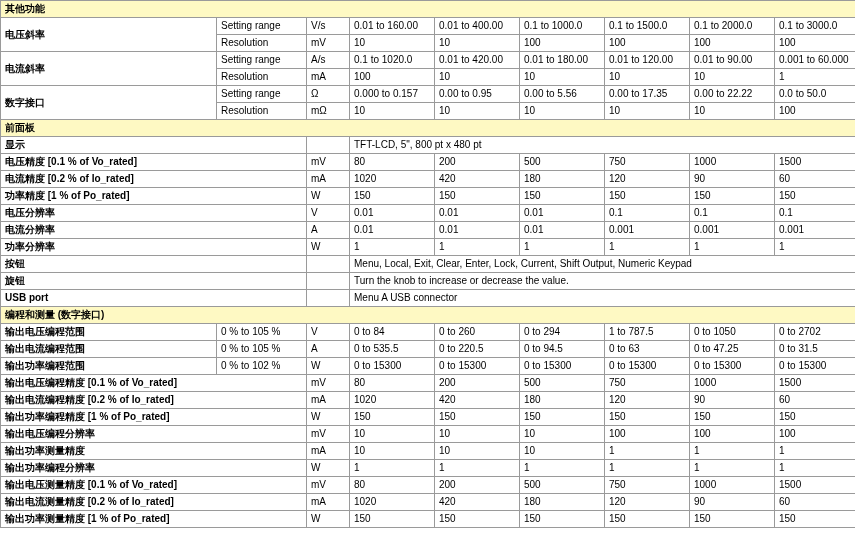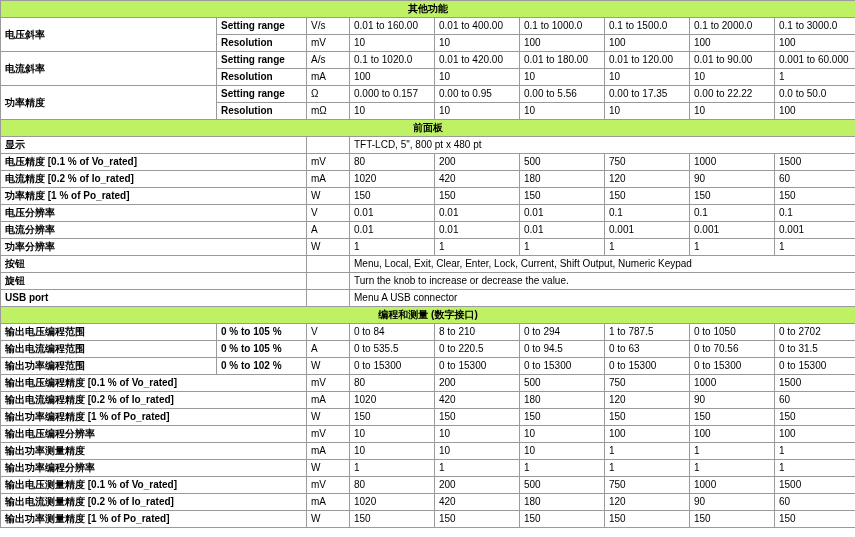--- a/index.html
+++ b/index.html
@@ -25,31 +25,30 @@
     padding: 2px 4px;
     vertical-align: middle;
     font-size: 10px;
     line-height: 12px;
     height: 17px;
     box-sizing: border-box;
     white-space: nowrap;
     overflow: hidden;
   }
   td.section {
-    background: #bef264;
+    background: #fef9c3;
     font-weight: bold;
     border-left: 1px solid #9a9a9a;
     border-right: 1px solid #9a9a9a;
-    text-align: center;
   }
   td.rowhead {
     font-weight: bold;
   }
   td.subhead {
-    font-weight: bold;
+    font-weight: normal;
   }
   td.unit {
     text-align: left;
   }
   td.val {
     text-align: left;
   }
   
   col.c0 { width: 216px; }
   col.c1 { width: 90px; }
@@ -116,21 +115,21 @@
         <td class="subhead">Resolution</td>
         <td class="unit">mA</td>
         <td class="val">100</td>
         <td class="val">10</td>
         <td class="val">10</td>
         <td class="val">10</td>
         <td class="val">10</td>
         <td class="val">1</td>
       </tr>
       <tr>
-        <td class="rowhead" rowspan="2">功率精度</td>
+        <td class="rowhead" rowspan="2">数字接口</td>
         <td class="subhead">Setting range</td>
         <td class="unit">Ω</td>
         <td class="val">0.000 to 0.157</td>
         <td class="val">0.00 to 0.95</td>
         <td class="val">0.00 to 5.56</td>
         <td class="val">0.00 to 17.35</td>
         <td class="val">0.00 to 22.22</td>
         <td class="val">0.0 to 50.0</td>
       </tr>
       <tr>
@@ -227,35 +226,35 @@
         <td class="val" colspan="6">Menu A USB connector</td>
       </tr>
       <tr>
         <td class="section" colspan="9">编程和测量 (数字接口)</td>
       </tr>
       <tr>
         <td class="rowhead">输出电压编程范围</td>
         <td class="subhead">0 % to 105 %</td>
         <td class="unit">V</td>
         <td class="val">0 to 84</td>
-        <td class="val">8 to 210</td>
+        <td class="val">0 to 260</td>
         <td class="val">0 to 294</td>
         <td class="val">1 to 787.5</td>
         <td class="val">0 to 1050</td>
         <td class="val">0 to 2702</td>
       </tr>
       <tr>
         <td class="rowhead">输出电流编程范围</td>
         <td class="subhead">0 % to 105 %</td>
         <td class="unit">A</td>
         <td class="val">0 to 535.5</td>
         <td class="val">0 to 220.5</td>
         <td class="val">0 to 94.5</td>
         <td class="val">0 to 63</td>
-        <td class="val">0 to 70.56</td>
+        <td class="val">0 to 47.25</td>
         <td class="val">0 to 31.5</td>
       </tr>
       <tr>
         <td class="rowhead">输出功率编程范围</td>
         <td class="subhead">0 % to 102 %</td>
         <td class="unit">W</td>
         <td class="val">0 to 15300</td>
         <td class="val">0 to 15300</td>
         <td class="val">0 to 15300</td>
         <td class="val">0 to 15300</td>

